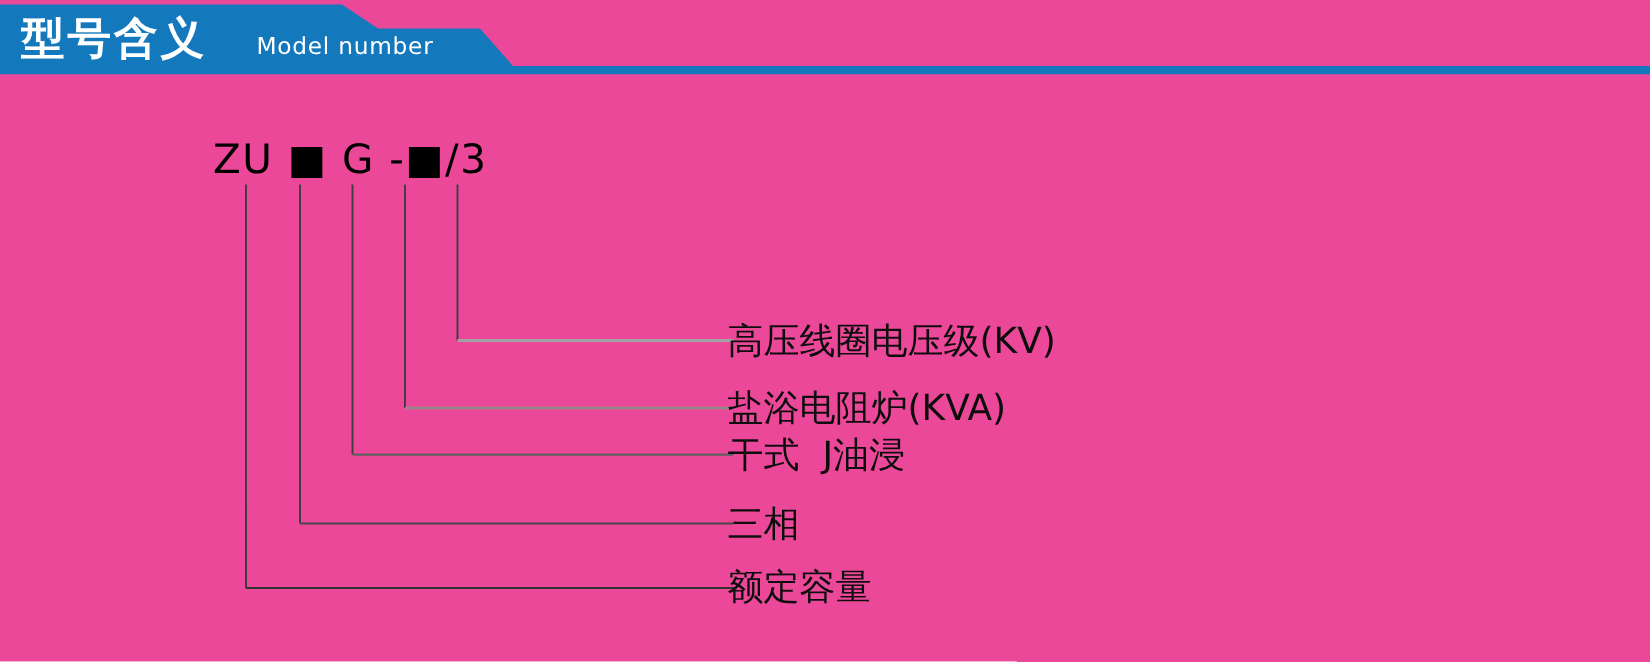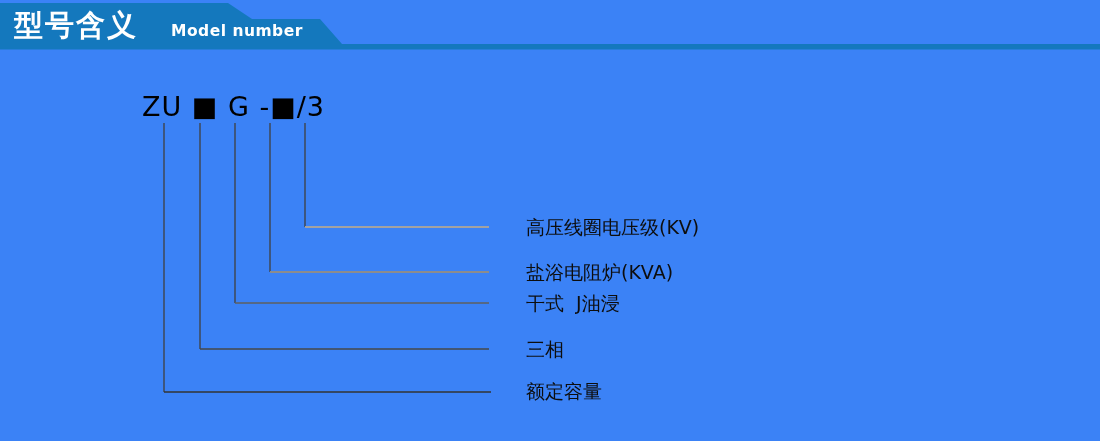--- a/index.html
+++ b/index.html
@@ -4,48 +4,48 @@
 <style>
   :root{
     --accent:#1478bd;
     --line-color:#3f3f3f;
   }
   *{margin:0;padding:0;box-sizing:border-box;}
   html,body{background:#fff;}
   .page{
     position:relative;
     width:1100px;height:441px;
-    background:#3b82f6;
+    background:#ec4899;
     overflow:hidden;
     font-family:"DejaVu Sans","Liberation Sans",sans-serif;
   }
   
   .banner-svg{position:absolute;left:0;top:0;display:block;}
   .banner-shape{fill:var(--accent,#1478bd);}
   .hdr-title-zh{
     position:absolute;left:14px;top:6px;
     font-size:29px;font-weight:bold;letter-spacing:2px;
     color:#ffffff;line-height:38px;white-space:pre;
   }
   .hdr-title-en{
     position:absolute;left:171px;top:22px;
-    font-size:15.5px;font-weight:700;letter-spacing:0.5px;
+    font-size:15.5px;font-weight:400;letter-spacing:0.5px;
     color:#ffffff;line-height:18px;white-space:pre;
   }
   
   .model-code{
     position:absolute;left:142px;top:91px;
     font-size:27px;color:#000;line-height:31px;
     white-space:pre;letter-spacing:1px;
   }
   .connector-svg{position:absolute;left:0;top:0;display:block;}
   .conn-vert{stroke:var(--line-color,#3f3f3f);stroke-width:1.3;fill:none;}
   .annotation-label{
-    position:absolute;left:526px;
-    font-size:19px;color:#0d0d0d;line-height:23px;
+    position:absolute;left:485px;
+    font-size:24px;color:#0d0d0d;line-height:23px;
     white-space:pre;
   }
 </style>
 </head>
 <body>
 
 <div class="page">
 
   <div>
     <svg class="banner-svg" width="1100" height="52" viewBox="0 0 1100 52" aria-hidden="true">

